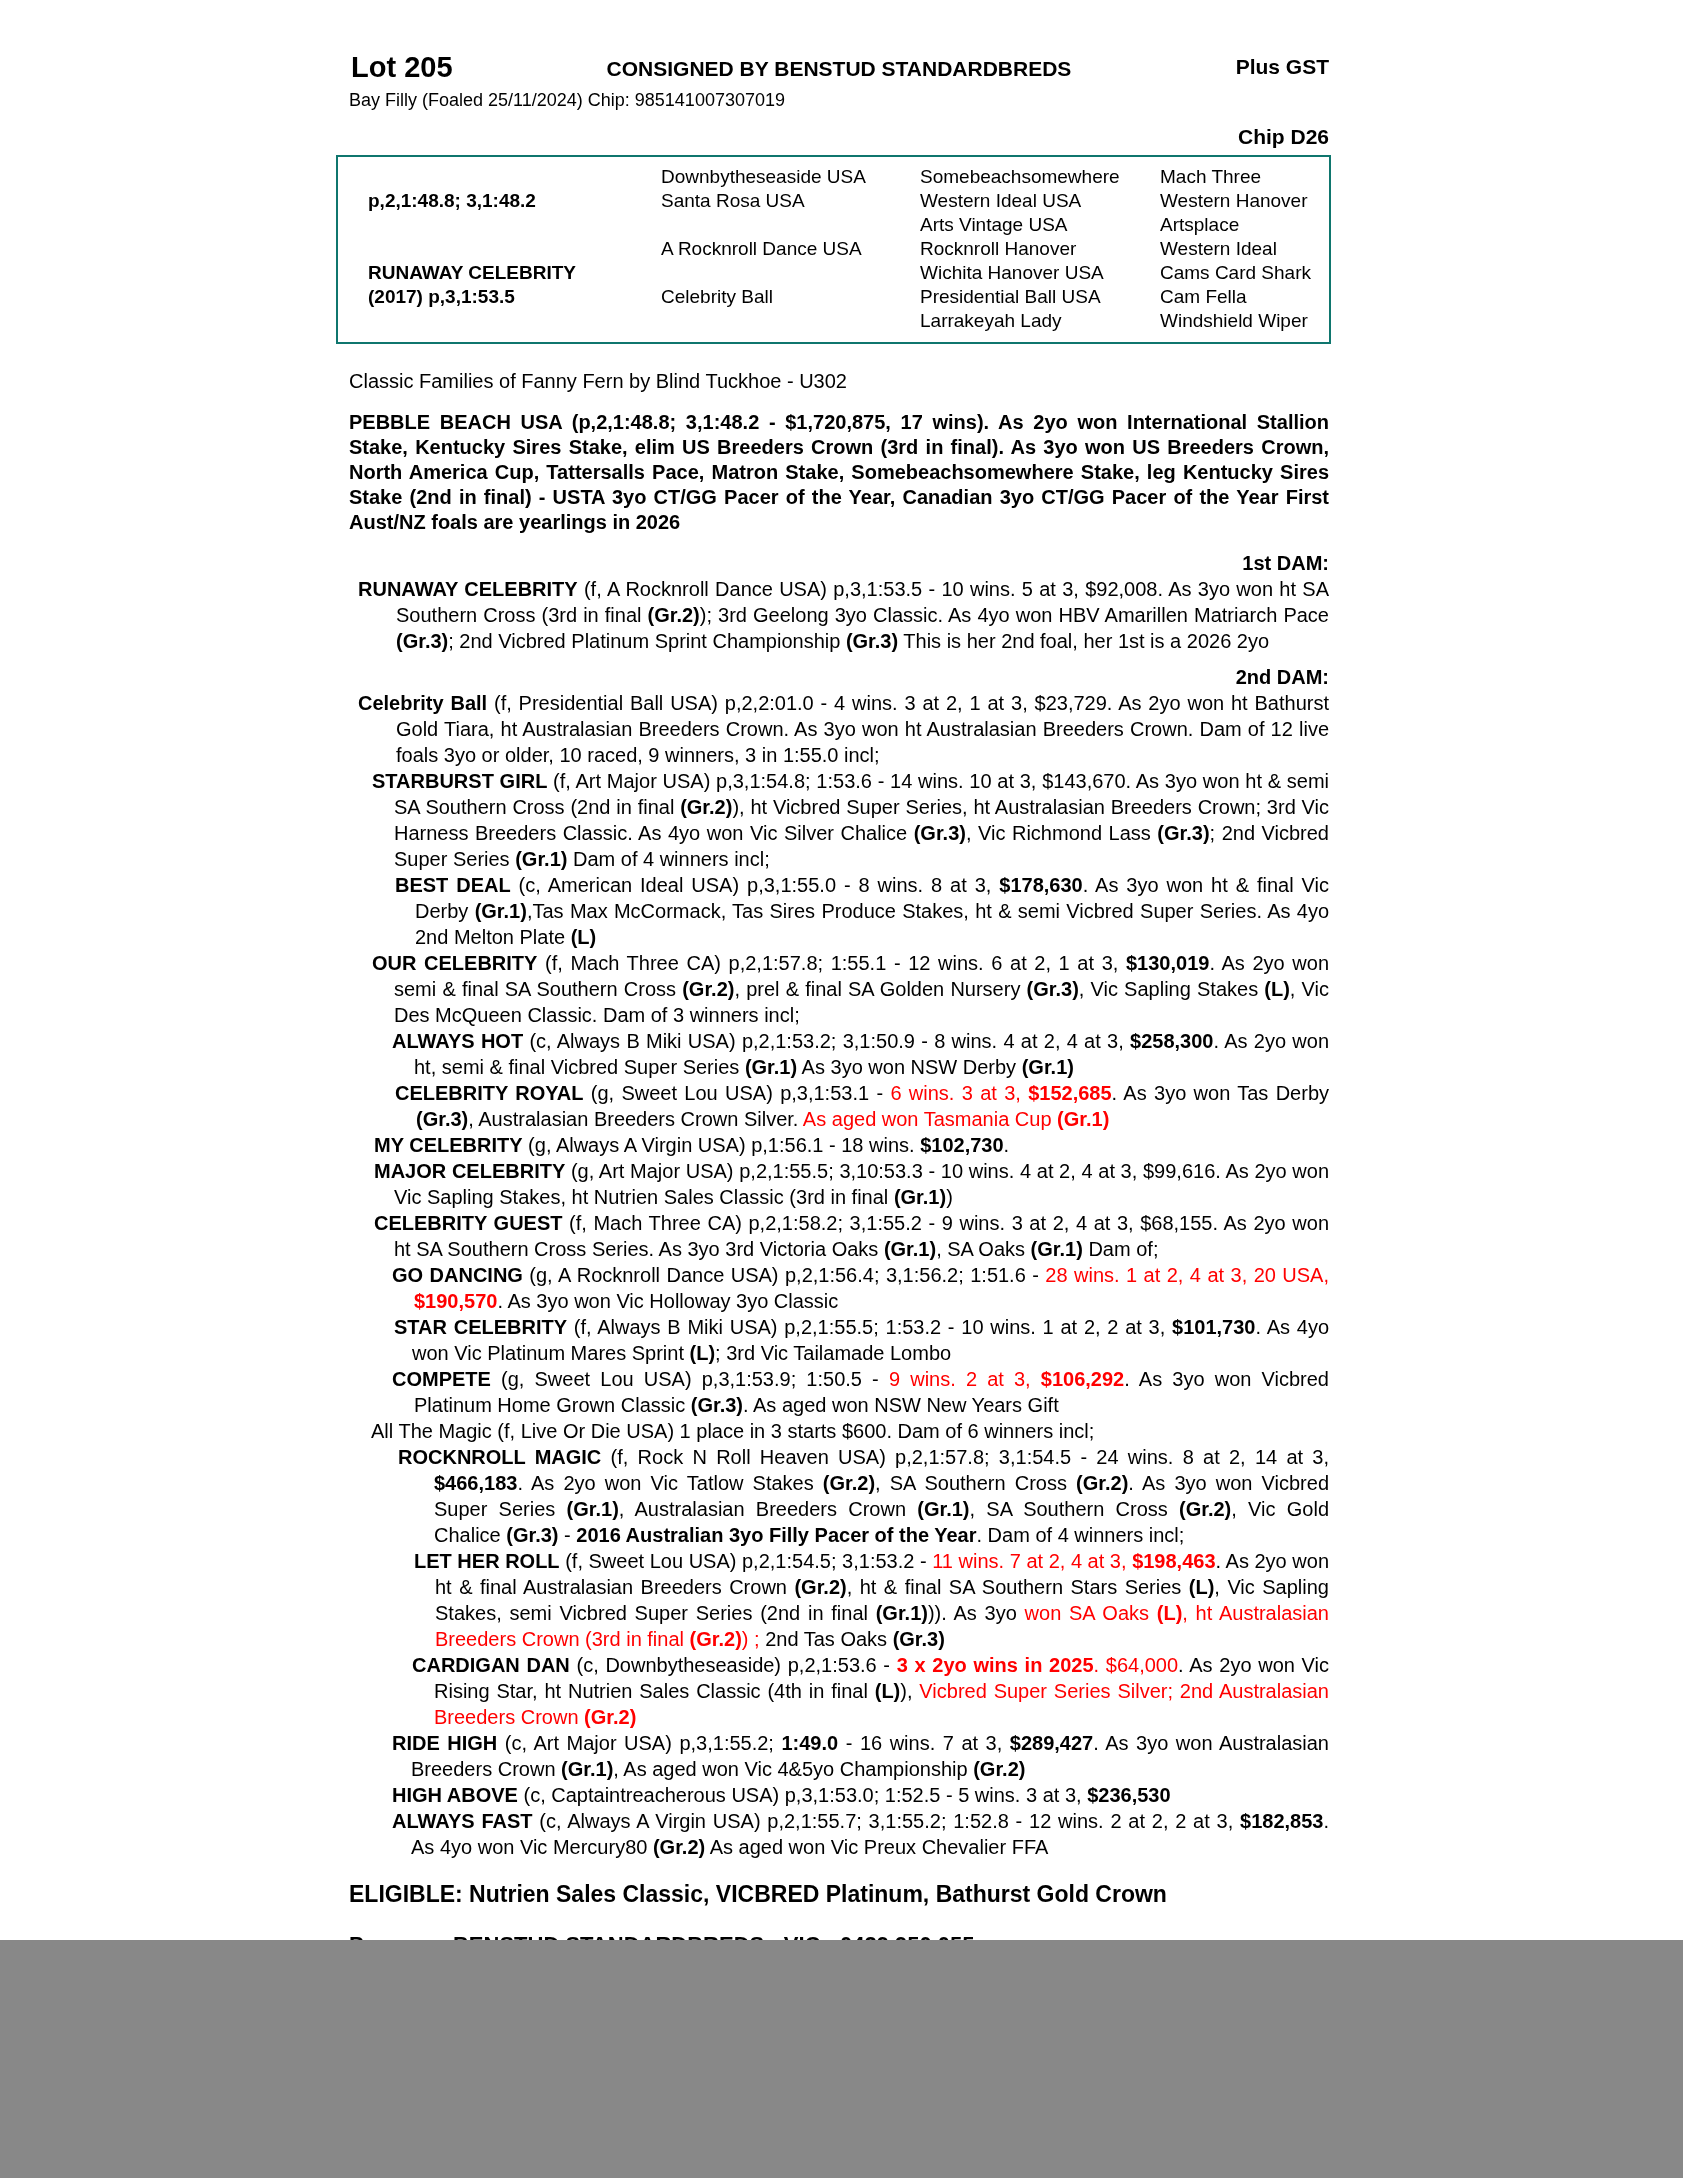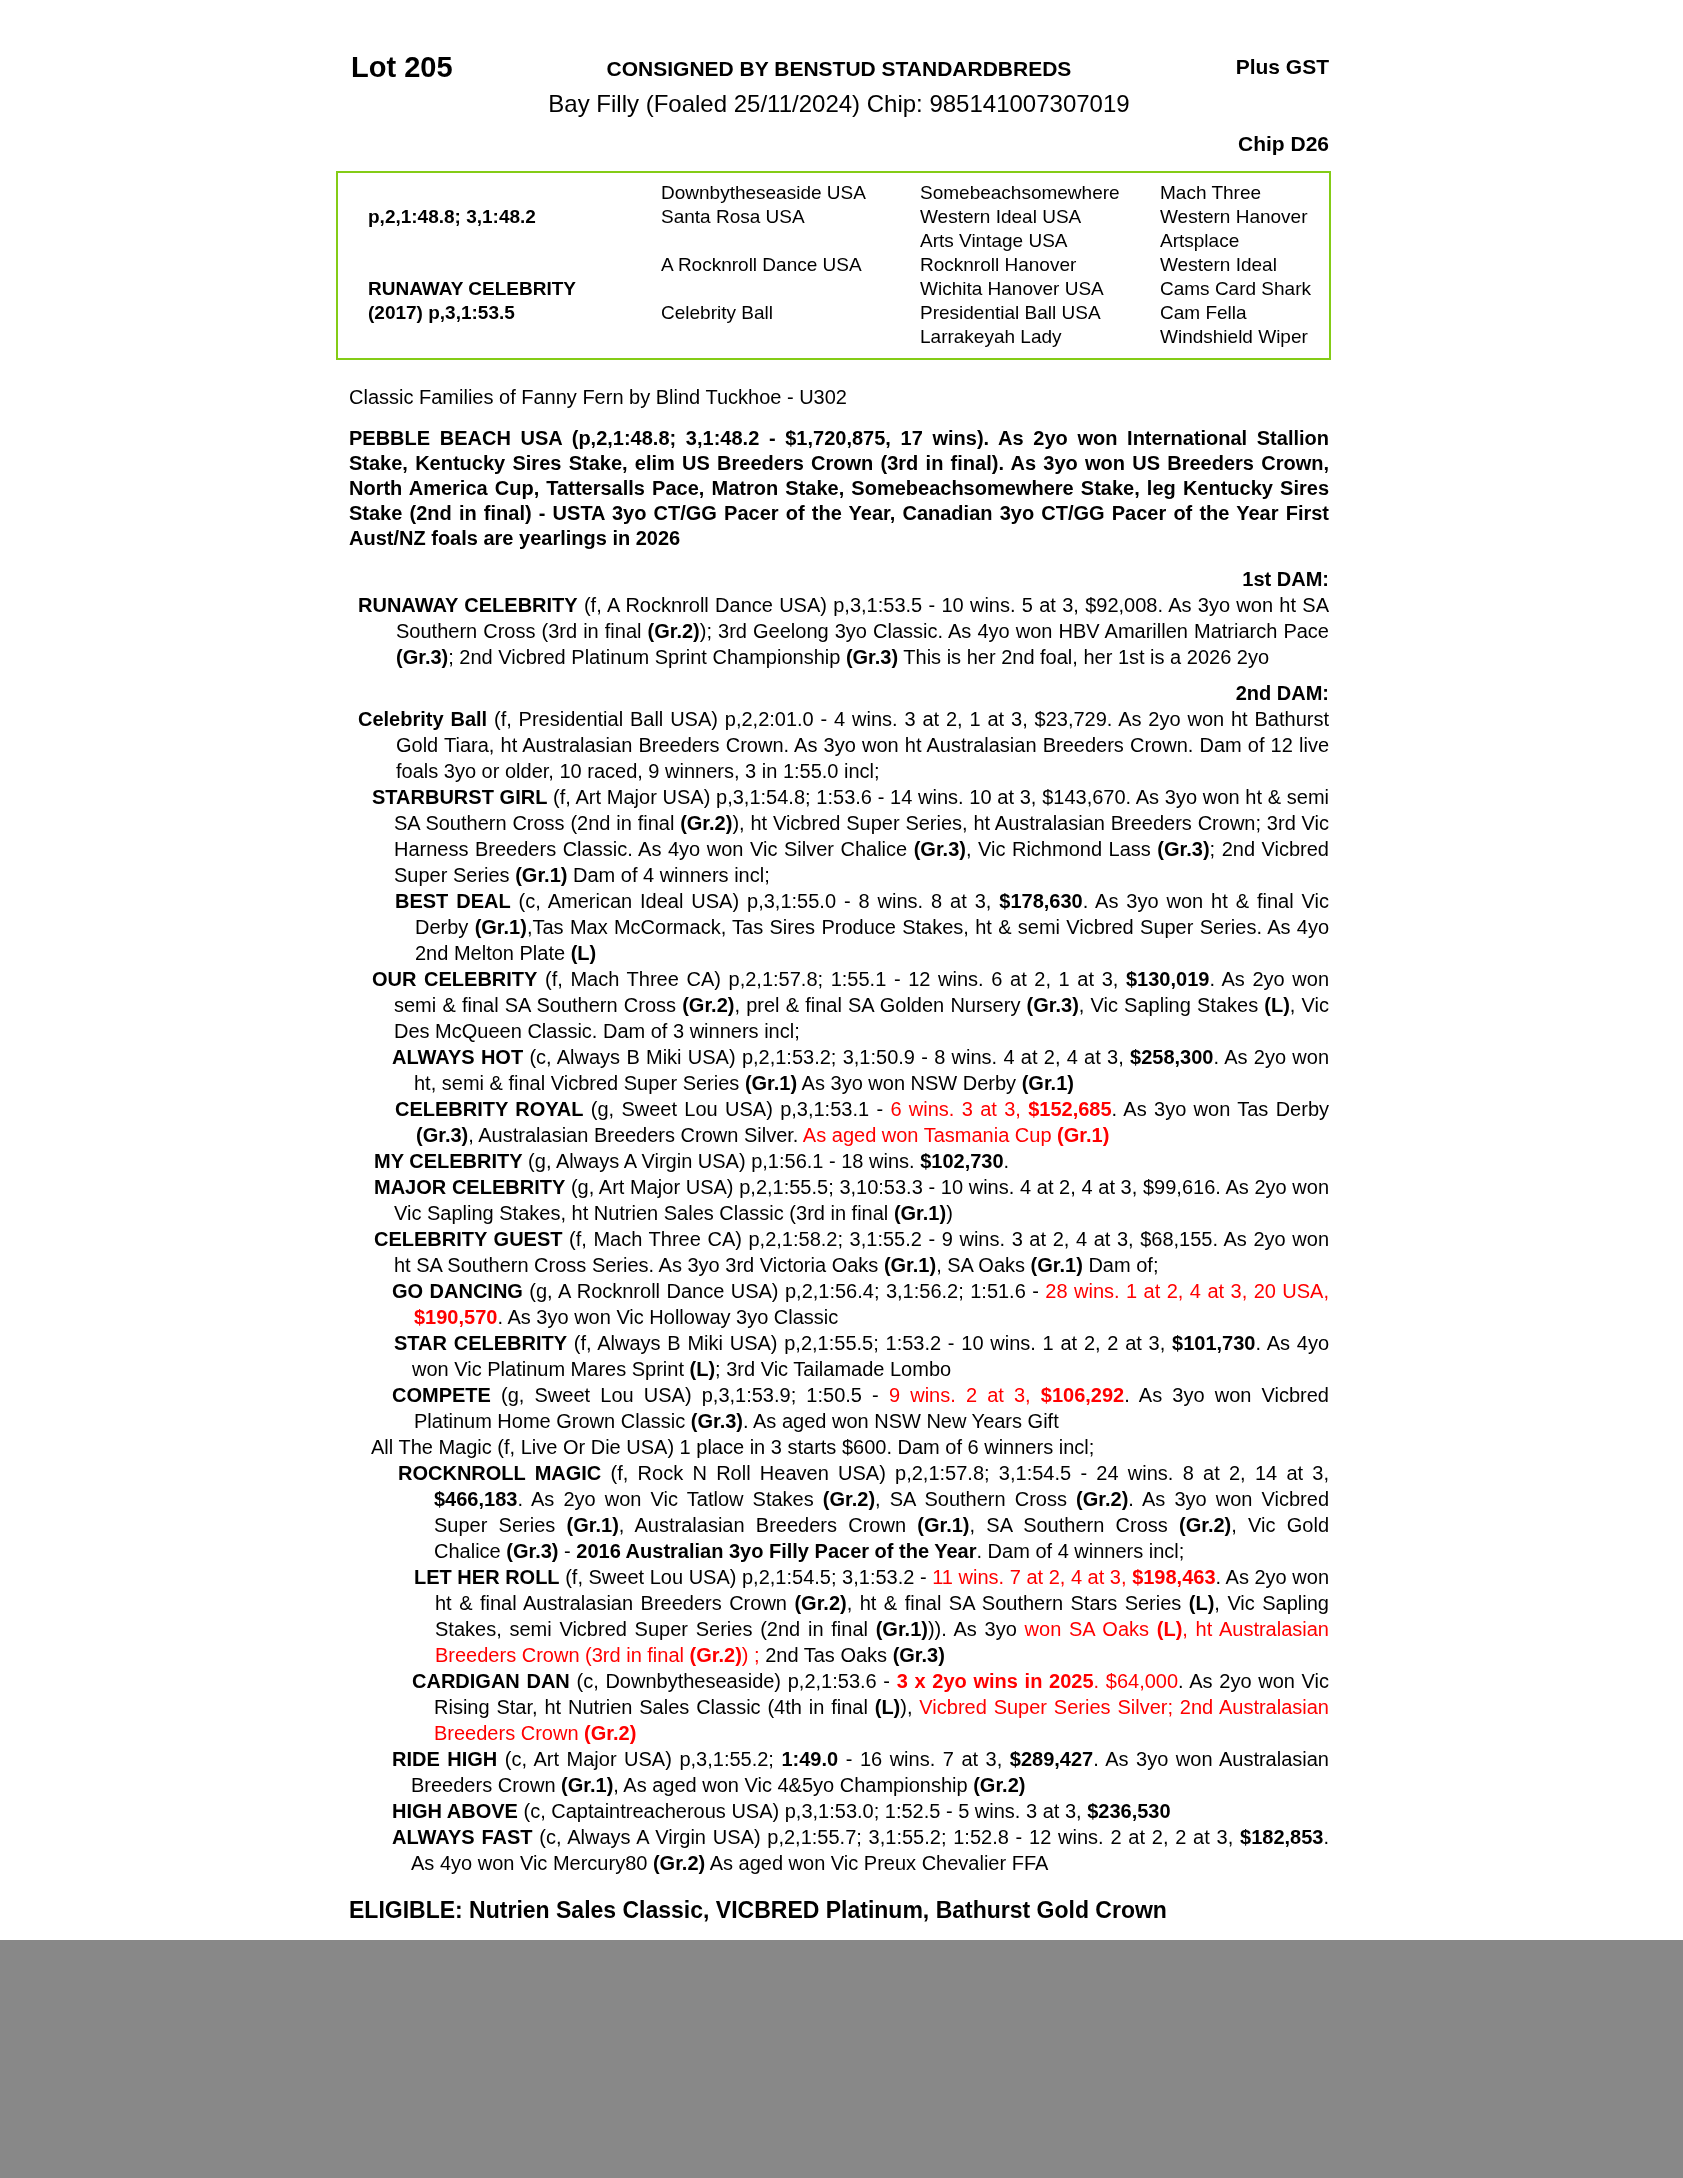--- a/index.html
+++ b/index.html
@@ -12,26 +12,26 @@
     overflow:hidden;
   }
   #content{
     position:absolute;left:349px;top:51px;width:980px;
   }
   
   .hdr-row1{position:relative;height:34px;}
   .lot{position:absolute;left:2px;top:0;font-size:29px;font-weight:bold;}
   .consigned{text-align:center;font-size:21px;font-weight:bold;padding-top:6px;}
   .plusgst{position:absolute;right:0;top:4px;font-size:21px;font-weight:bold;}
-  .foaling{text-align:center;font-size:24px;margin-top:5px;}
+  .foaling{font-size:18px;margin-top:5px;}
   .barn{text-align:right;font-size:21px;font-weight:bold;margin-top:14px;}
   
   .ped-table{
-    margin-left:-13px;margin-top:15px;width:995px;
-    border:2px solid #84cc16;box-sizing:border-box;
+    margin-left:-13px;margin-top:6px;width:995px;
+    border:2px solid #0f766e;box-sizing:border-box;
     padding:8px 0 9px 0;font-size:19px;
   }
   .ped-row{display:grid;grid-template-columns:293px 259px 240px 1fr;padding-left:30px;height:24px;line-height:24px;white-space:nowrap;}
   .ped-c0{font-weight:bold;}
   
   .classic{font-size:20px;margin-top:26px;}
   .sirepara{font-size:20px;font-weight:bold;line-height:25px;margin-top:17px;text-align:justify;}
   .dam-heading{font-size:20px;font-weight:bold;line-height:26px;text-align:right;}
   .dam-heading.gap{margin-top:10px;}
   .sections{margin-top:15px;}

